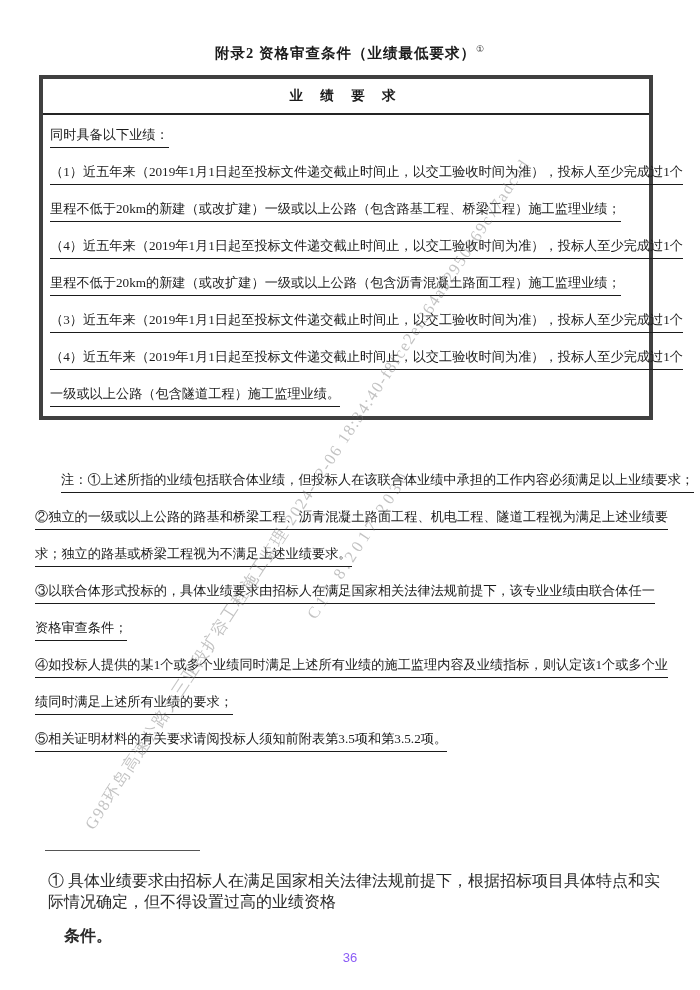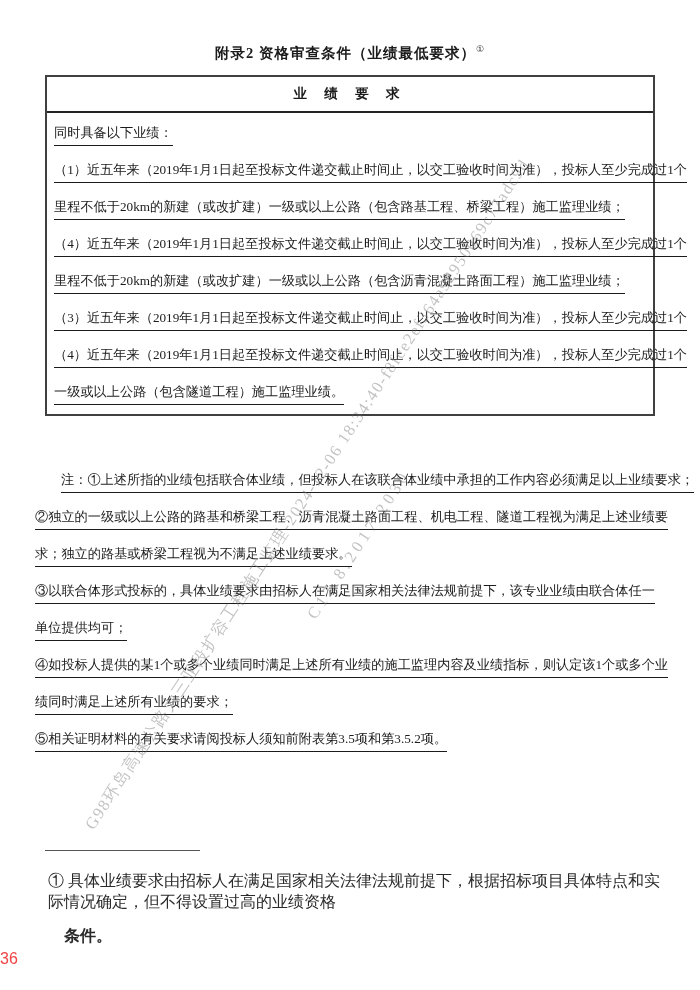--- a/index.html
+++ b/index.html
@@ -9,22 +9,22 @@
     color:#1b1b1b;overflow:hidden;
   }
   
   .title{
     position:absolute;top:44px;left:0;right:0;text-align:center;
     font-size:14.5px;font-weight:bold;letter-spacing:1px;
   }
   .title sup{font-size:9px;vertical-align:6px;font-weight:normal;}
   
   .qtable{
-    position:absolute;left:45px;top:75px;width:606px;
-    border:2px solid #404040;background:transparent;
+    position:absolute;left:39px;top:75px;width:606px;
+    border:4px solid #404040;background:transparent;
   }
   .thead{
     height:34px;line-height:34px;text-align:center;font-weight:bold;
     font-size:13.5px;letter-spacing:7px;border-bottom:2.5px solid #242424;
   }
   .tbody{padding:0 7px 9px 7px;}
   .trow{height:37px;display:flex;align-items:flex-end;}
   .trow.first{height:33px;text-align:right;}
   .u{
     border-bottom:1.8px solid #1b1b1b;padding-bottom:3px;
@@ -35,22 +35,22 @@
   .nrow{height:37px;display:flex;align-items:flex-end;}
   .nrow.indent .u{margin-left:26px;}
   
   .foot-sep{position:absolute;left:45px;top:850px;width:155px;border-top:1.3px solid #555;}
   .footnote{position:absolute;left:48px;top:883px;width:614px;font-size:16px;color:#2a2a2a;}
   .frow{display:flex;align-items:flex-end;height:34px;}
   .frow.first{height:30px;}
   .frow.cont{padding-left:16px;font-weight:bold;}
   
   .pageno{
-    position:absolute;top:950px;left:0;right:0;
-    font-size:16px;color:#ef4444;font-family:"Liberation Sans","DejaVu Sans",sans-serif;
+    position:absolute;top:950px;left:0;right:0;text-align:center;
+    font-size:13px;color:#8b5cf6;font-family:"Liberation Sans","DejaVu Sans",sans-serif;
   }
   
   .wm{
     position:absolute;white-space:nowrap;pointer-events:none;
     transform:rotate(-56.8deg);transform-origin:0 0;
     font-size:16.5px;letter-spacing:1.5px;
     color:rgba(110,110,110,0.42);z-index:5;
     font-family:"Liberation Serif","DejaVu Serif",serif;
   }
   .wm1{left:80px;top:822px;}
@@ -102,21 +102,21 @@
     <div class="nrow">
         <span class="u">②独立的一级或以上公路的路基和桥梁工程、沥青混凝土路面工程、机电工程、隧道工程视为满足上述业绩要</span>
       </div>
     <div class="nrow">
         <span class="u">求；独立的路基或桥梁工程视为不满足上述业绩要求。</span>
       </div>
     <div class="nrow">
         <span class="u">③以联合体形式投标的，具体业绩要求由招标人在满足国家相关法律法规前提下，该专业业绩由联合体任一</span>
       </div>
     <div class="nrow">
-        <span class="u">单位提供均可；</span>
+        <span class="u">资格审查条件；</span>
       </div>
     <div class="nrow">
         <span class="u">④如投标人提供的某1个或多个业绩同时满足上述所有业绩的施工监理内容及业绩指标，则认定该1个或多个业</span>
       </div>
     <div class="nrow">
         <span class="u">绩同时满足上述所有业绩的要求；</span>
       </div>
     <div class="nrow">
         <span class="u">⑤相关证明材料的有关要求请阅投标人须知前附表第3.5项和第3.5.2项。</span>
       </div>

